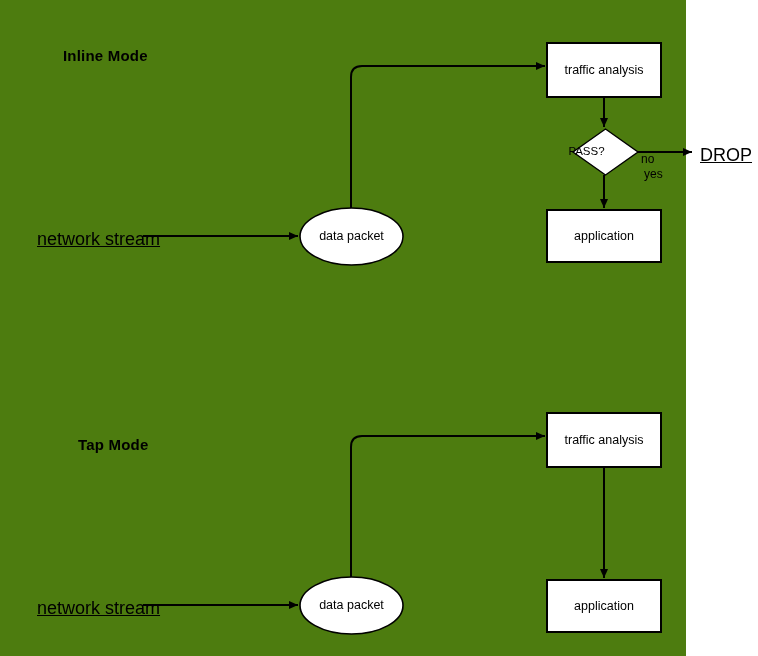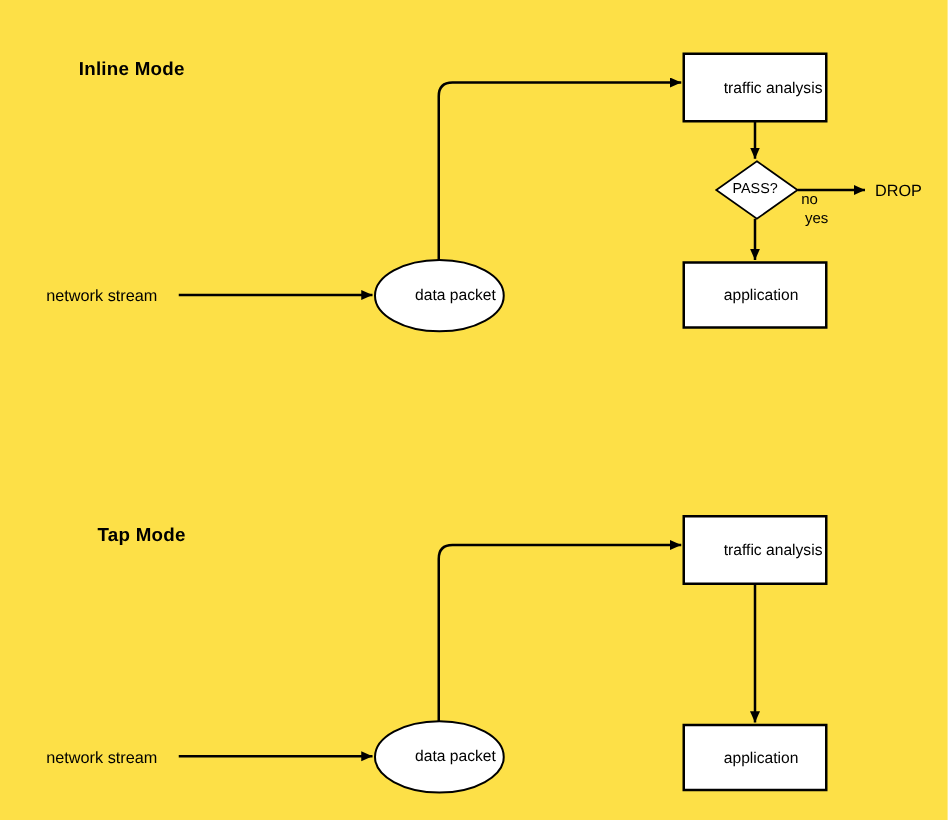--- a/index.html
+++ b/index.html
@@ -10,23 +10,23 @@
   }
   body {
     width: 758px;
     height: 656px;
     font-family: "Liberation Sans", sans-serif;
     color: #000000;
     overflow: hidden;
   }
   #canvas {
     position: relative;
-    width: 758px;
+    width: 686px;
     height: 656px;
-    background: #fde047;
+    background: #4d7c0f;
   }
   svg.layer {
     position: absolute;
     left: 0;
     top: 0;
     width: 758px;
     height: 656px;
     overflow: visible;
   }
   .section-title {
@@ -35,37 +35,37 @@
     font-weight: bold;
     color: #000000;
     white-space: nowrap;
     letter-spacing: 0.2px;
   }
   .node-label {
     position: absolute;
     font-size: 12.5px;
     color: #000000;
     white-space: nowrap;
-    text-align: left;
+    text-align: center;
     line-height: 1;
-    padding-left: 32px;
   }
   .edge-label {
     position: absolute;
     font-size: 12px;
     color: #000000;
     white-space: nowrap;
     line-height: 1;
   }
   .free-label {
     position: absolute;
-    font-size: 13px;
+    font-size: 18px;
     color: #000000;
     white-space: nowrap;
     line-height: 1;
+    text-decoration: underline;
   }
   .shape-stroke {
     fill: #ffffff;
     stroke: #000000;
     stroke-width: 2;
   }
   .ellipse-stroke {
     fill: #ffffff;
     stroke: #000000;
     stroke-width: 1.6;
@@ -156,21 +156,21 @@
   <div class="node-label" style="left:554px; top:146px; width:65px; font-size:11.5px;">PASS?</div>
 
   <div class="edge-label" style="left:641px; top:153px;">no</div>
 
   <div class="edge-label" style="left:644px; top:168px;">yes</div>
 
   <div class="free-label" style="left:700px; top:146px;">DROP</div>
 
   <div class="node-label" style="left:547px; top:230px; width:114px;">application</div>
 
-  <div class="section-title" style="left:78px; top:420px;">Tap Mode</div>
+  <div class="section-title" style="left:78px; top:436px;">Tap Mode</div>
 
   <div class="free-label" style="left:37px; top:599px;">network stream</div>
 
   <div class="node-label" style="left:300px; top:599px; width:103px;">data packet</div>
 
   <div class="node-label" style="left:547px; top:434px; width:114px;">traffic analysis</div>
 
   <div class="node-label" style="left:547px; top:600px; width:114px;">application</div>
 
 </div>

